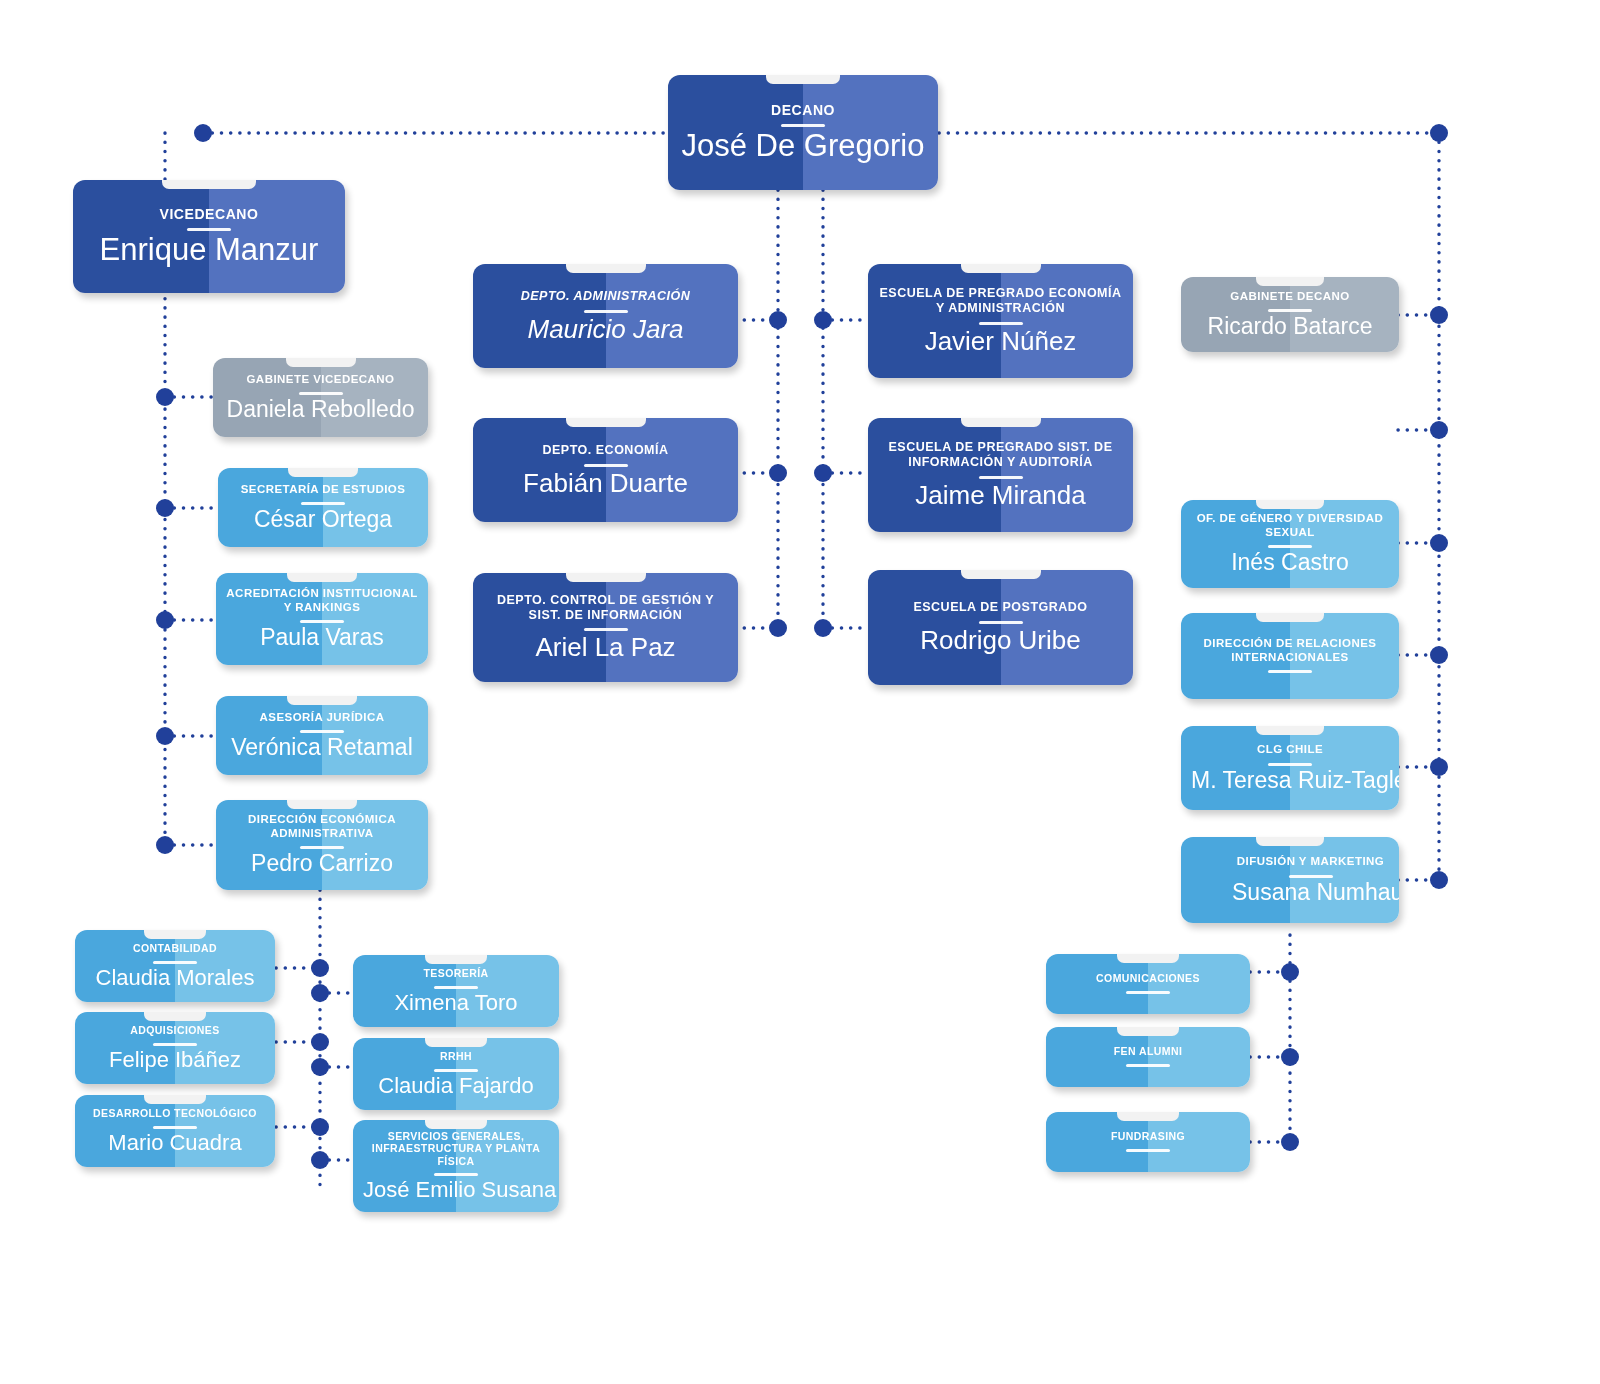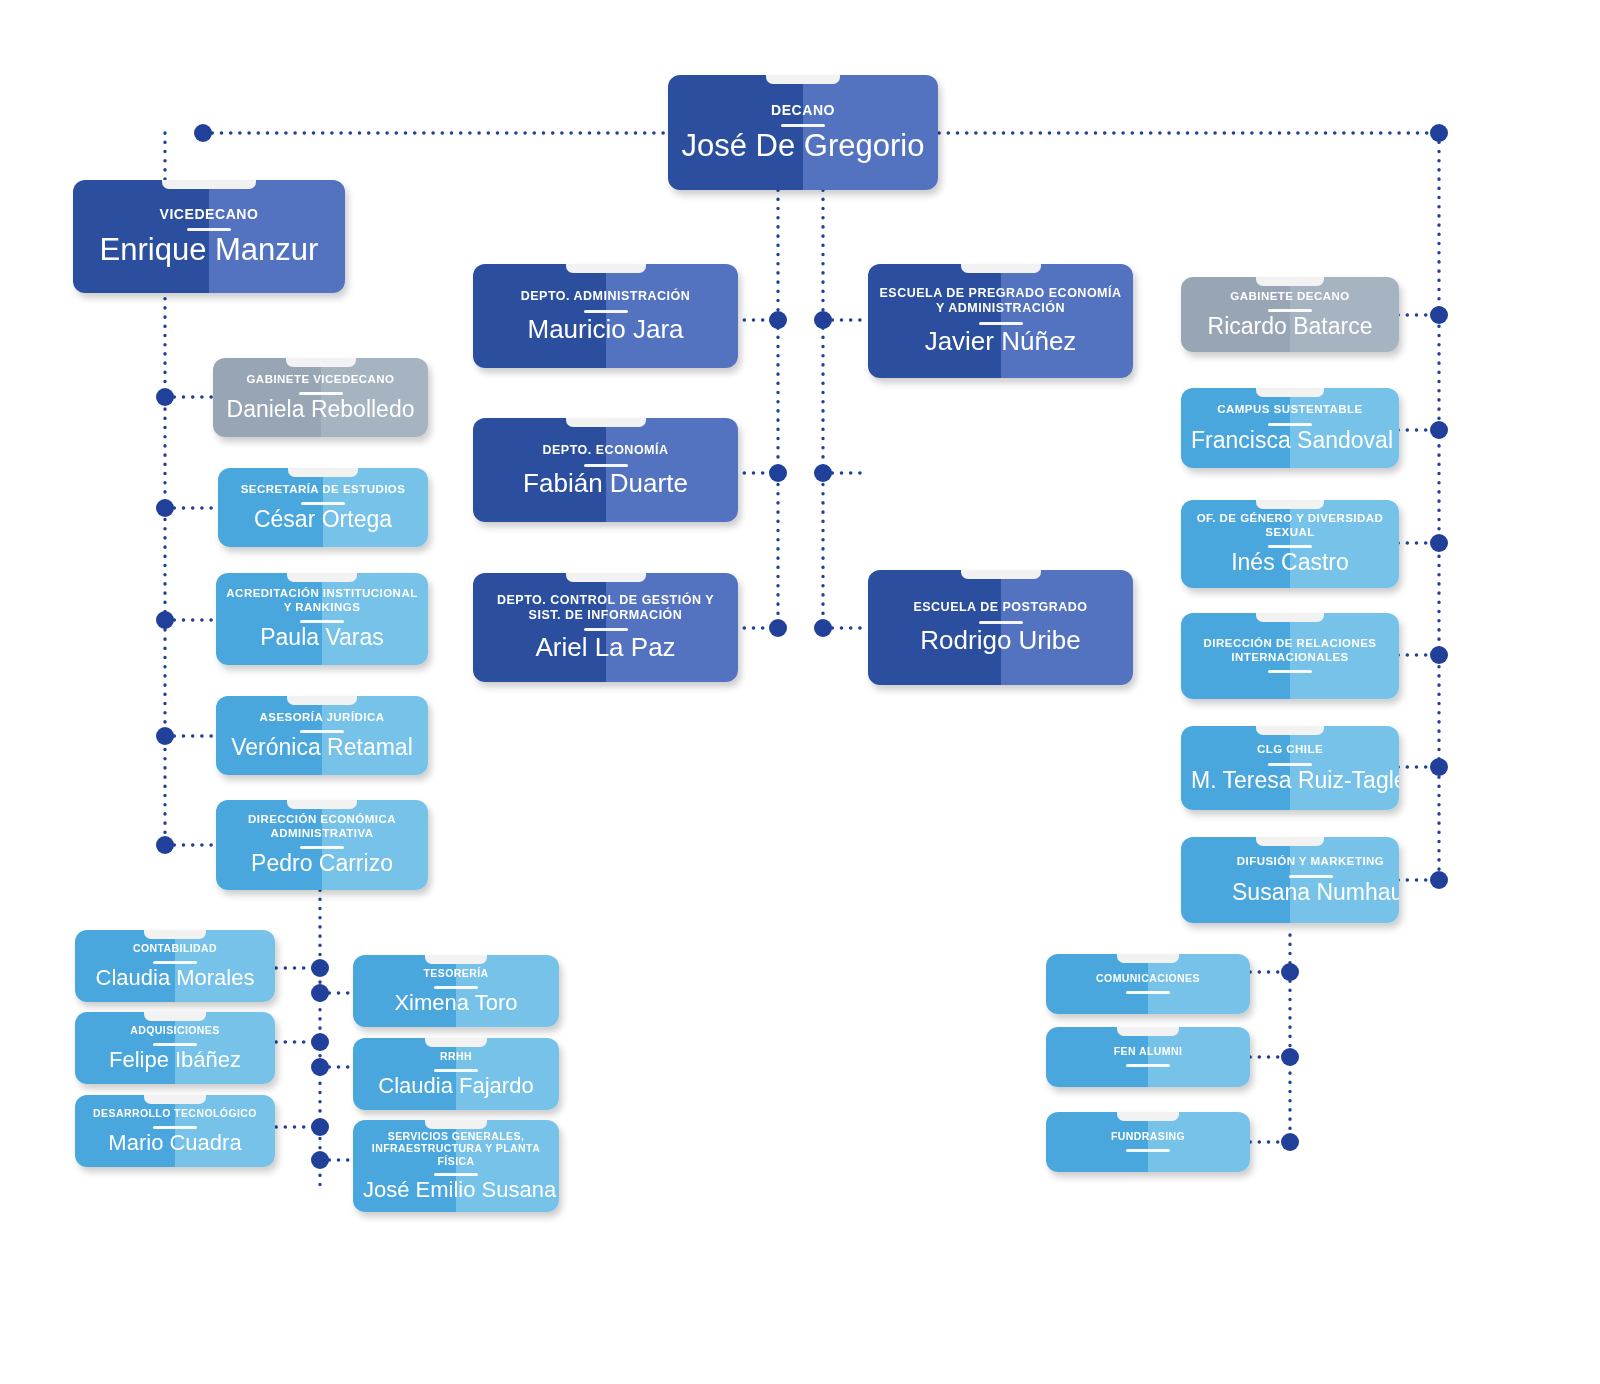--- a/index.html
+++ b/index.html
@@ -291,21 +291,21 @@
     <div class="half l"></div>
     <div class="half r"></div>
     <div class="notch" style="width:62px;"></div>
     <div class="content">
       <div class="title">SERVICIOS GENERALES, INFRAESTRUCTURA Y PLANTA FÍSICA</div>
       <div class="rule"></div>
       <div class="name">José Emilio Susana</div>
     </div>
   </div>
 
-  <div class="card t-dark s-md" style="left:460px; top:264px; width:265px; height:104px;">
+  <div class="card t-dark s-md" style="left:460px; top:264px; width:265px; height:104px;font-style:italic;">
     <div class="half l"></div>
     <div class="half r"></div>
     <div class="notch" style="width:80px;"></div>
     <div class="content">
       <div class="title">DEPTO. ADMINISTRACIÓN</div>
       <div class="rule"></div>
       <div class="name">Mauricio Jara</div>
     </div>
   </div>
 
@@ -335,20 +335,30 @@
     <div class="half l"></div>
     <div class="half r"></div>
     <div class="notch" style="width:80px;"></div>
     <div class="content">
       <div class="title">ESCUELA DE PREGRADO ECONOMÍA Y ADMINISTRACIÓN</div>
       <div class="rule"></div>
       <div class="name">Javier Núñez</div>
     </div>
   </div>
 
+  <div class="card t-dark s-md" style="left:855px; top:418px; width:265px; height:114px;">
+    <div class="half l"></div>
+    <div class="half r"></div>
+    <div class="notch" style="width:80px;"></div>
+    <div class="content">
+      <div class="title">ESCUELA DE PREGRADO SIST. DE INFORMACIÓN Y AUDITORÍA</div>
+      <div class="rule"></div>
+      <div class="name">Jaime Miranda</div>
+    </div>
+  </div>
 
   <div class="card t-dark s-md" style="left:855px; top:570px; width:265px; height:115px;">
     <div class="half l"></div>
     <div class="half r"></div>
     <div class="notch" style="width:80px;"></div>
     <div class="content">
       <div class="title">ESCUELA DE POSTGRADO</div>
       <div class="rule"></div>
       <div class="name">Rodrigo Uribe</div>
     </div>
@@ -358,69 +368,59 @@
     <div class="half l"></div>
     <div class="half r"></div>
     <div class="notch" style="width:68px;"></div>
     <div class="content">
       <div class="title">GABINETE DECANO</div>
       <div class="rule"></div>
       <div class="name">Ricardo Batarce</div>
     </div>
   </div>
 
-  <div class="card t-light s-sm" style="left:1168px; top:388px; width:218px; height:80px;">
+
+  <div class="card t-light s-sm" style="left:1168px; top:500px; width:218px; height:88px;">
     <div class="half l"></div>
     <div class="half r"></div>
     <div class="notch" style="width:68px;"></div>
     <div class="content">
-      <div class="title">CAMPUS SUSTENTABLE</div>
-      <div class="rule"></div>
-      <div class="name">Francisca Sandoval</div>
-    </div>
-  </div>
-
-  <div class="card t-light s-sm" style="left:1168px; top:500px; width:218px; height:88px;">
+      <div class="title">OF. DE GÉNERO Y DIVERSIDAD SEXUAL</div>
+      <div class="rule"></div>
+      <div class="name">Inés Castro</div>
+    </div>
+  </div>
+
+  <div class="card t-light s-sm" style="left:1168px; top:613px; width:218px; height:86px;">
     <div class="half l"></div>
     <div class="half r"></div>
     <div class="notch" style="width:68px;"></div>
     <div class="content">
-      <div class="title">OF. DE GÉNERO Y DIVERSIDAD SEXUAL</div>
-      <div class="rule"></div>
-      <div class="name">Inés Castro</div>
-    </div>
-  </div>
-
-  <div class="card t-light s-sm" style="left:1168px; top:613px; width:218px; height:86px;">
+      <div class="title">DIRECCIÓN DE RELACIONES INTERNACIONALES</div>
+      <div class="rule"></div>
+
+    </div>
+  </div>
+
+  <div class="card t-light s-sm" style="left:1168px; top:726px; width:218px; height:84px;">
     <div class="half l"></div>
     <div class="half r"></div>
     <div class="notch" style="width:68px;"></div>
     <div class="content">
-      <div class="title">DIRECCIÓN DE RELACIONES INTERNACIONALES</div>
-      <div class="rule"></div>
-
-    </div>
-  </div>
-
-  <div class="card t-light s-sm" style="left:1168px; top:726px; width:218px; height:84px;">
+      <div class="title">CLG CHILE</div>
+      <div class="rule"></div>
+      <div class="name">M. Teresa Ruiz-Tagle</div>
+    </div>
+  </div>
+
+  <div class="card t-light s-sm" style="left:1168px; top:837px; width:218px; height:86px;padding-left:41px;">
     <div class="half l"></div>
     <div class="half r"></div>
     <div class="notch" style="width:68px;"></div>
     <div class="content">
-      <div class="title">CLG CHILE</div>
-      <div class="rule"></div>
-      <div class="name">M. Teresa Ruiz-Tagle</div>
-    </div>
-  </div>
-
-  <div class="card t-light s-sm" style="left:1168px; top:837px; width:218px; height:86px;padding-left:41px;">
-    <div class="half l"></div>
-    <div class="half r"></div>
-    <div class="notch" style="width:68px;"></div>
-    <div class="content">
       <div class="title">DIFUSIÓN Y MARKETING</div>
       <div class="rule"></div>
       <div class="name">Susana Numhauser</div>
     </div>
   </div>
 
   <div class="card t-light s-xs" style="left:1033px; top:954px; width:204px; height:60px;">
     <div class="half l"></div>
     <div class="half r"></div>
     <div class="notch" style="width:62px;"></div>

